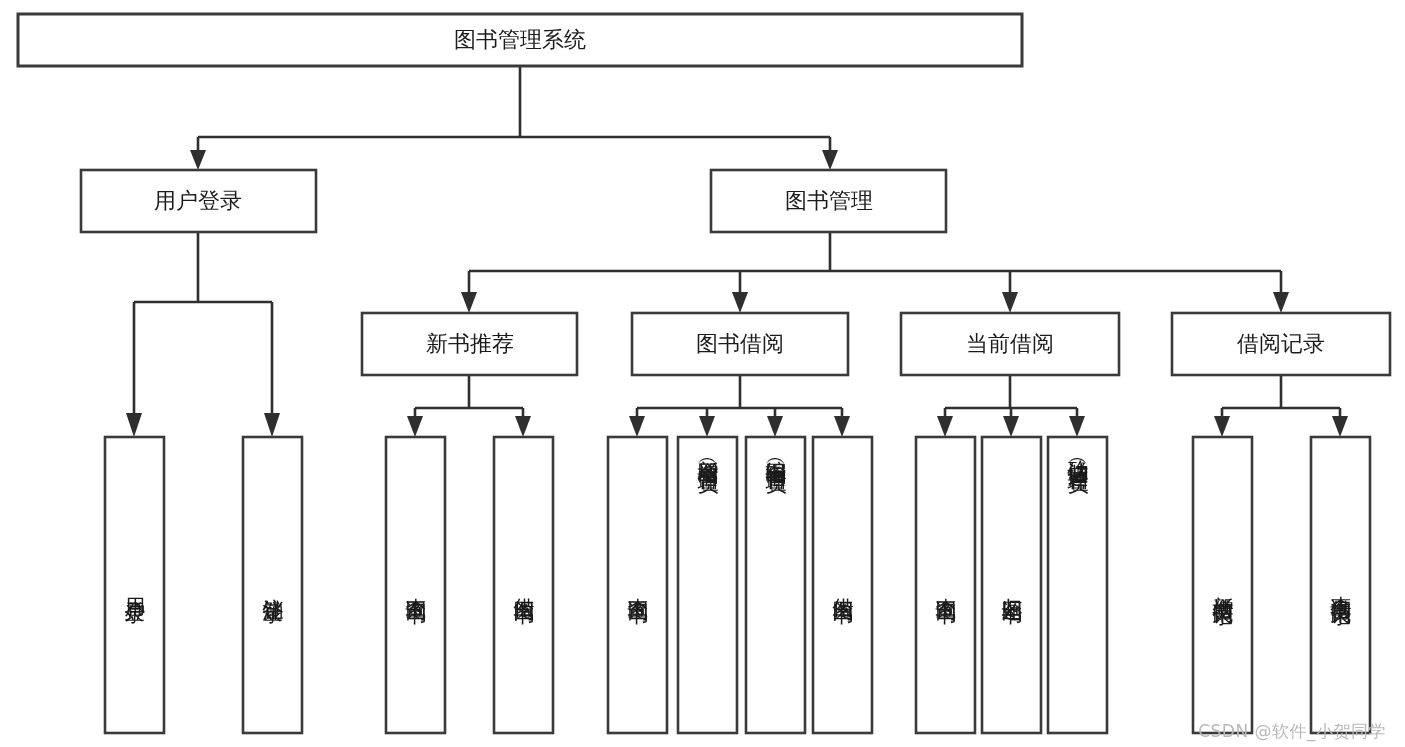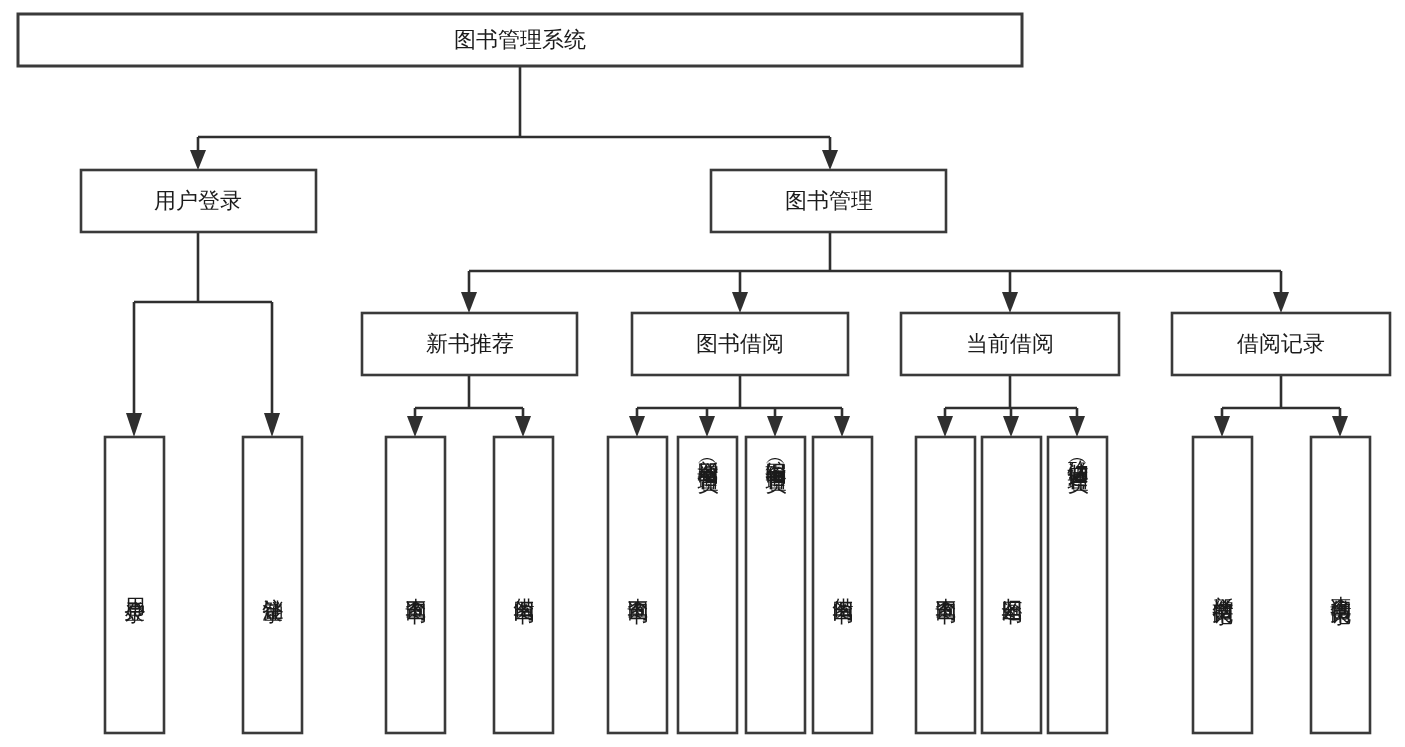--- a/index.html
+++ b/index.html
@@ -235,13 +235,14 @@
   <div class="vlabel-wrap" style="left:1048px; top:437px; width:59px; height:296px; align-items:flex-start;">
     <span class="vlabel" style="margin-top:6px;">确认归还（管理员）</span>
   </div>
   <div class="vlabel-wrap" style="left:1193px; top:437px; width:59px; height:296px;">
     <span class="vlabel">新增借阅记录</span>
   </div>
   <div class="vlabel-wrap" style="left:1311px; top:437px; width:59px; height:296px;">
     <span class="vlabel">查询借阅记录</span>
   </div>
 
+  <div id="watermark">CSDN @软件_小贺同学</div>
 </div>
 
 </body></html>

